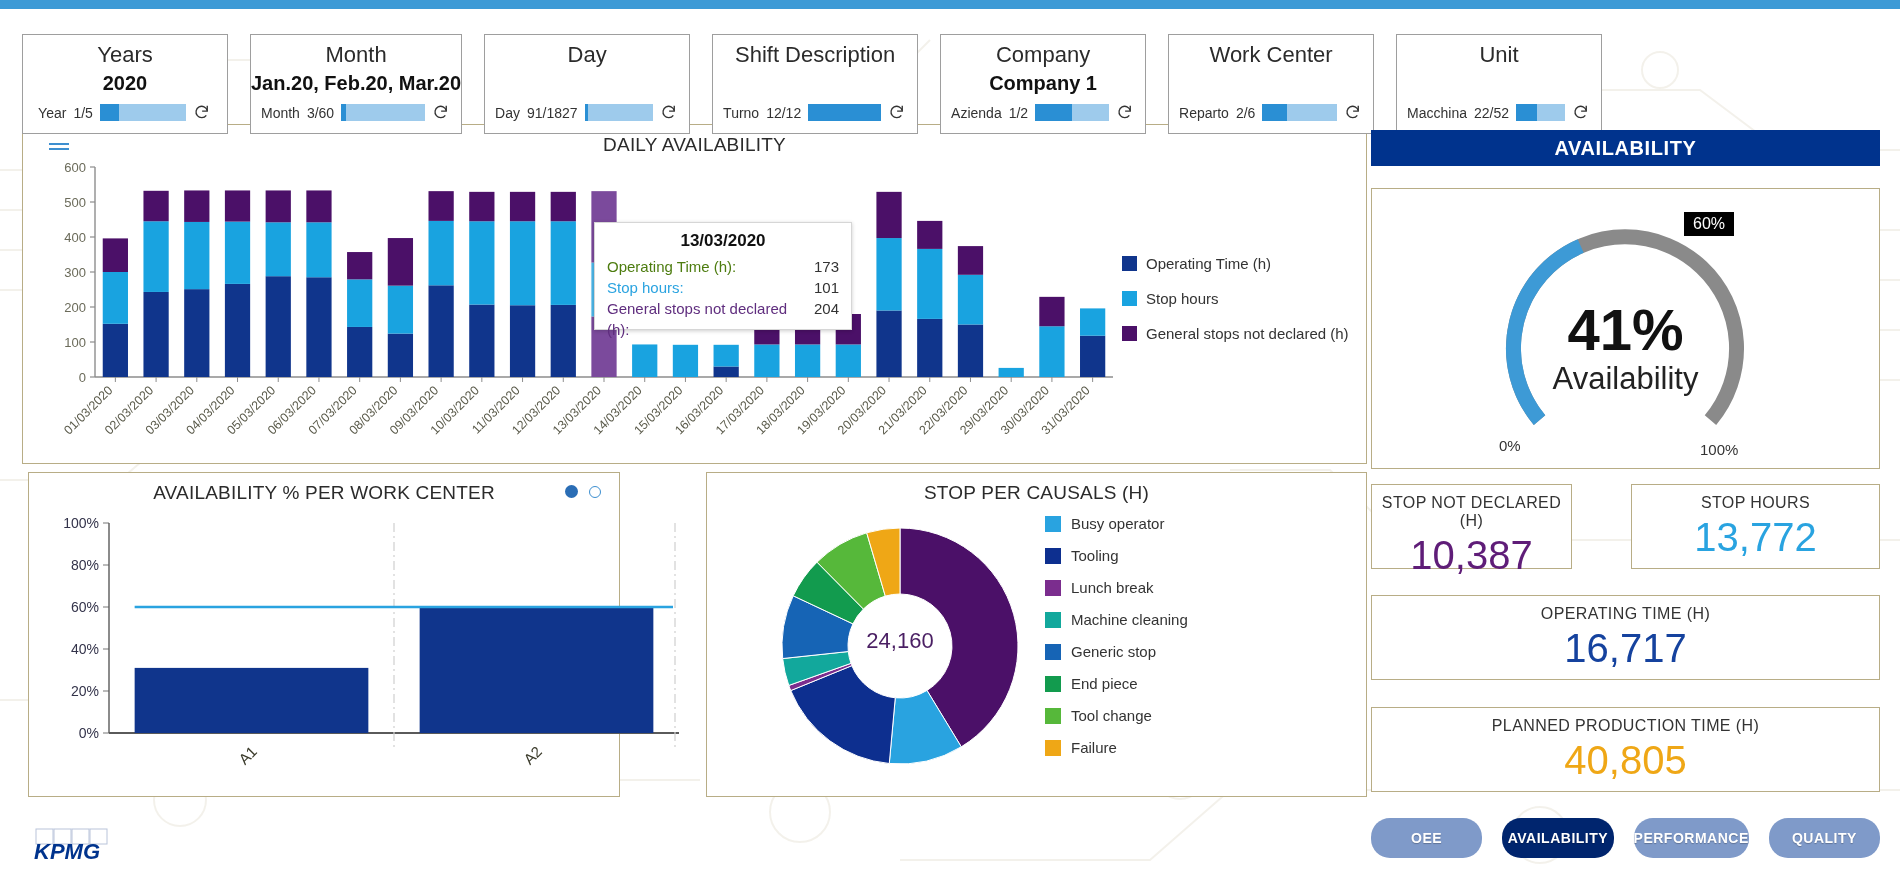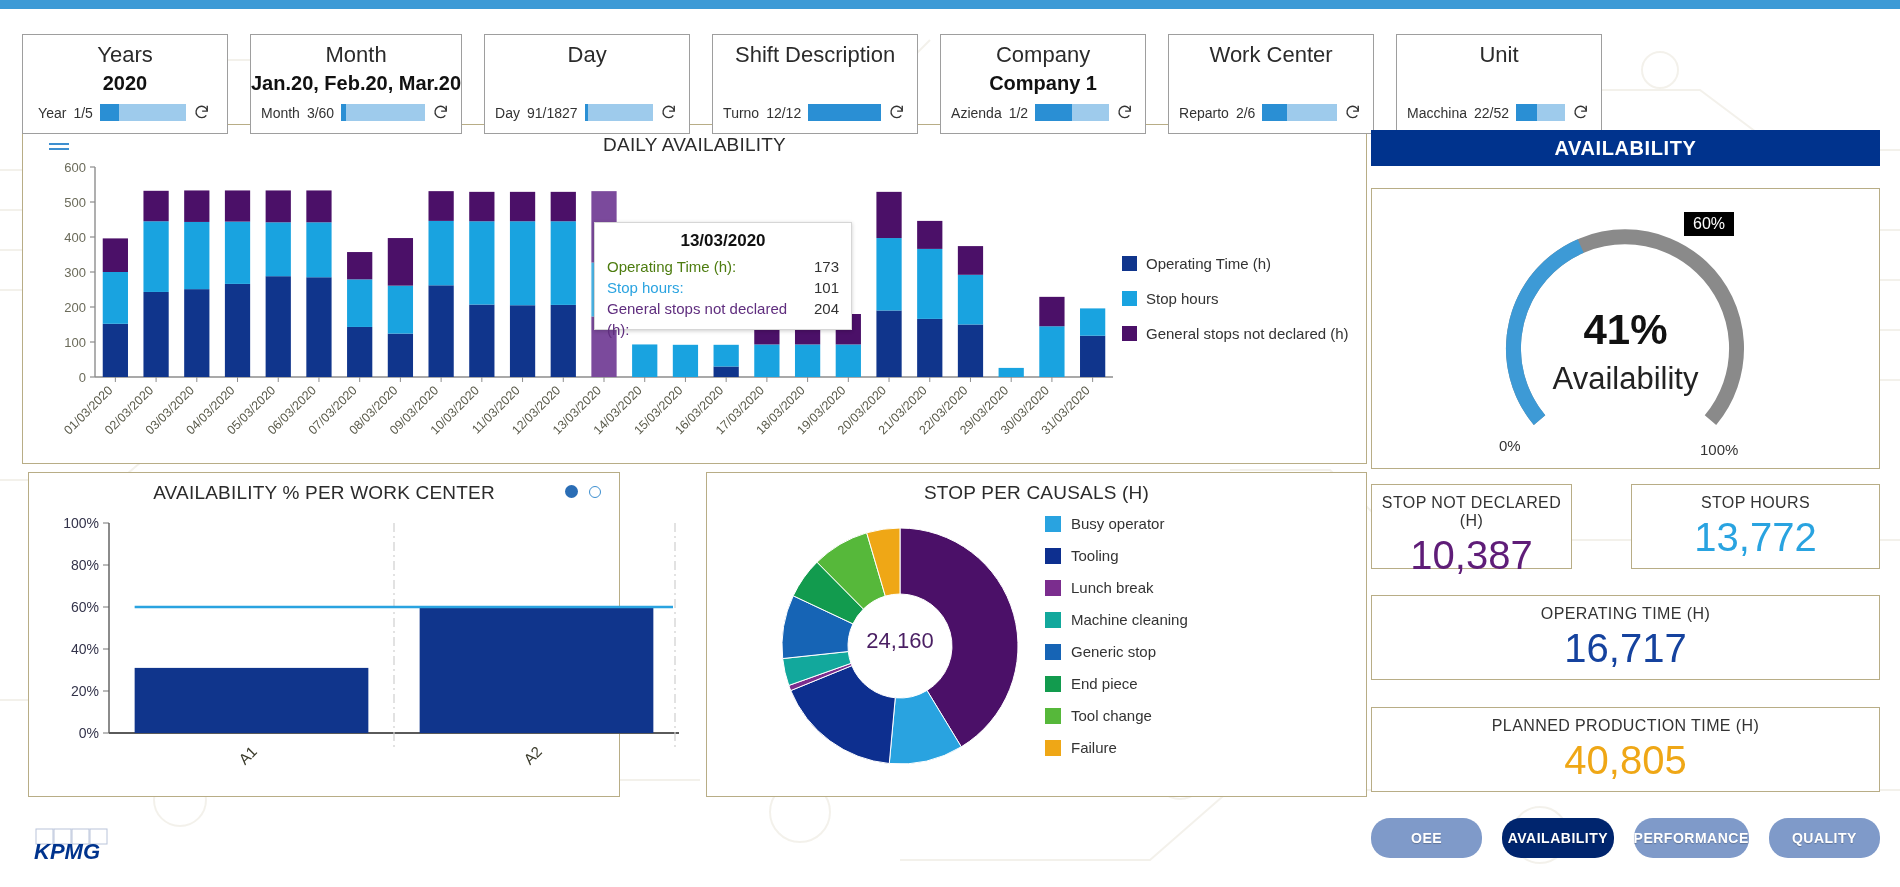--- a/index.html
+++ b/index.html
@@ -64,21 +64,21 @@
 
   
   #avail-header {
     position:absolute; left:1371px; top:130px; width:509px; height:36px;
     background:#00338d; color:#fff; font-weight:bold; font-size:20px;
     display:flex; align-items:center; justify-content:center; letter-spacing:.6px; z-index:4;
   }
   #gauge-panel { left:1371px; top:188px; width:509px; height:281px; }
   #gauge-wrap { position:absolute; inset:0; }
   #gauge-center { position:absolute; left:0; top:110px; width:100%; text-align:center; }
-  #gauge-pct { font-size:42px; font-weight:bold; color:#111; line-height:62px; }
+  #gauge-pct { font-size:58px; font-weight:bold; color:#111; line-height:62px; }
   #gauge-cap { font-size:31px; color:#222; line-height:36px; }
   #gauge-target {
     position:absolute; left:1684px; top:212px; background:#000; color:#fff;
     font-size:16px; padding:3px 9px; z-index:7;
   }
   #gauge-min { position:absolute; left:1499px; top:437px; font-size:15px; color:#333; z-index:6; }
   #gauge-max { position:absolute; left:1700px; top:441px; font-size:15px; color:#333; z-index:6; }
 
   .kpi { position:absolute; background:#fff; border:1px solid #b8ad86; text-align:center; z-index:3; }
   .kpi-label { font-size:16px; color:#333; letter-spacing:.4px; margin-top:9px; }

